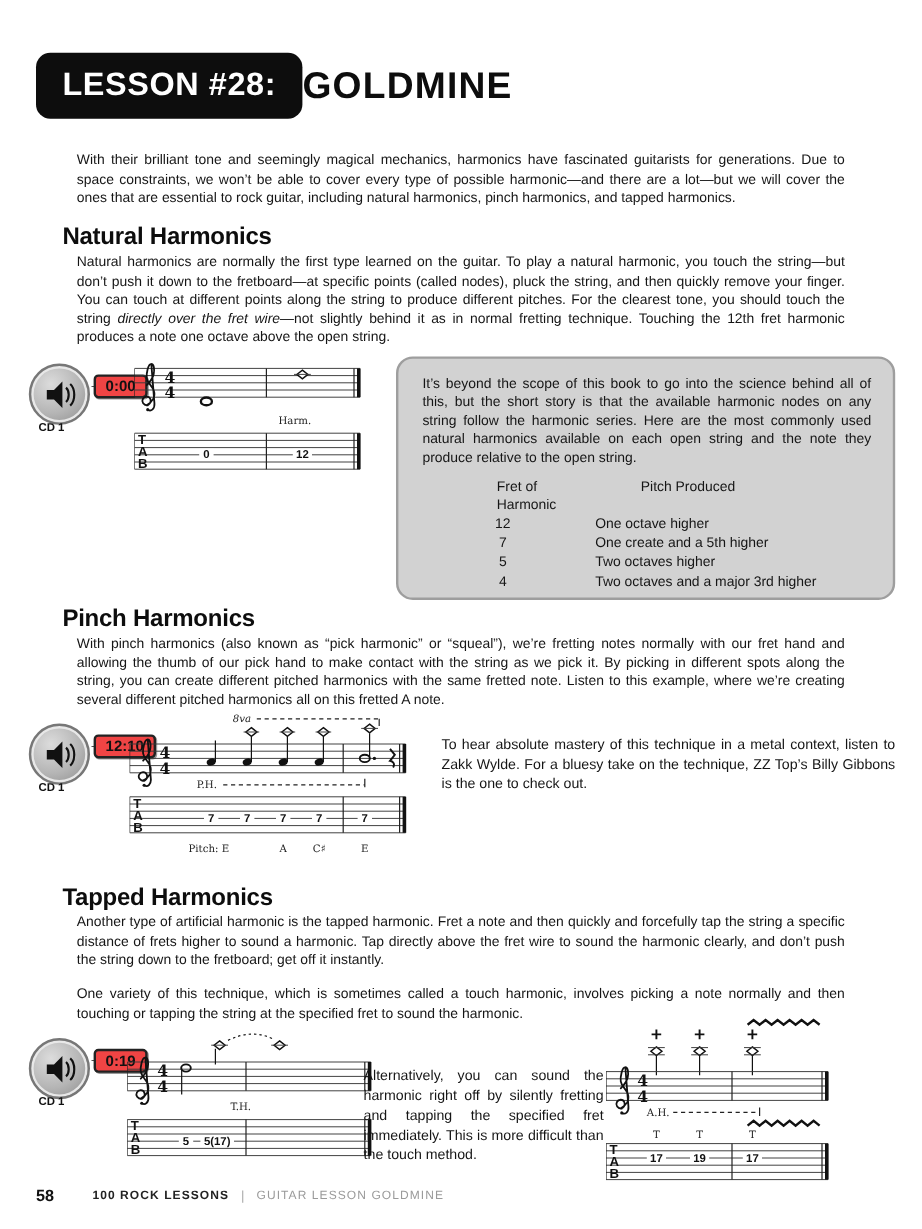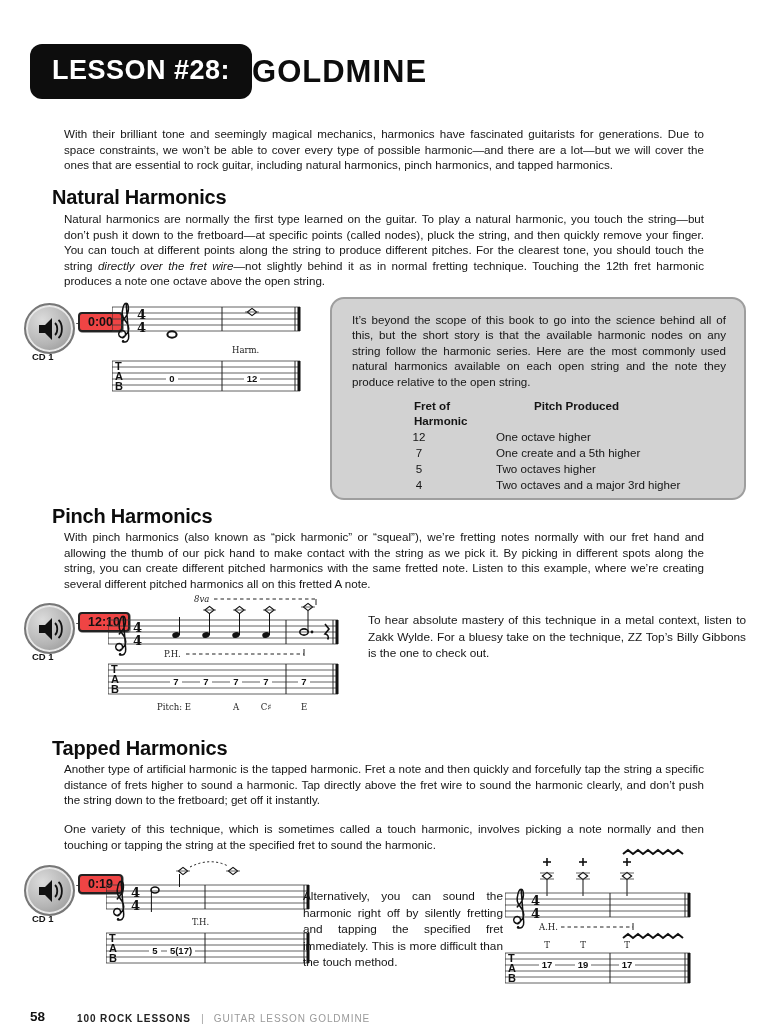--- a/index.html
+++ b/index.html
@@ -22,38 +22,38 @@
   .ab-track{position:absolute;left:52px;top:1px;font-size:9.5px;font-weight:normal;color:#111;white-space:nowrap;margin-top:21px;}
   .ab-time{position:absolute;left:54px;top:14px;background:#ef4444;border:2px solid #222;border-radius:4px;
         padding:1px 8px;font-size:12.5px;font-weight:bold;color:#111;box-shadow:1px 1px 0 #999;}
   .ab-cd{position:absolute;left:8px;top:53px;font-size:9.5px;font-weight:bold;color:#111;white-space:nowrap;}
   
   .infobox{position:absolute;left:330px;top:297px;width:416px;height:203px;background:#d2d2d2;
         border:2px solid #9e9e9e;border-radius:14px;box-sizing:border-box;padding:13px 18px 10px 20px;}
   .infobox p{margin:0;text-align:justify;font-size:11.6px;line-height:15.4px;color:#151515;}
   .ib-table{display:grid;grid-template-columns:120px 1fr;margin:9px 0 0 24px;row-gap:1px;
         font-size:11.6px;line-height:15px;color:#151515;}
-  .ib-h{font-weight:bold;padding-left:38px;}
+  .ib-h{font-weight:normal;padding-left:38px;}
   .ib-num{text-align:center;padding-right:34px;}
   
   .notation{position:absolute;}
   .notation line,.notation path{vector-effect:none;}
   .nlabel{font-family:"DejaVu Serif",serif;font-size:8.5px;fill:#222;}
   .nlabel-i{font-family:"DejaVu Serif",serif;font-size:8.5px;font-style:italic;fill:#222;}
   .meter{font-family:"DejaVu Serif",serif;font-size:13px;font-weight:bold;fill:#111;}
   .tabletter{font-family:"Liberation Sans",sans-serif;font-size:11px;font-weight:bold;fill:#111;}
   .fret{font-family:"Liberation Sans",sans-serif;font-size:9.5px;font-weight:bold;fill:#111;text-anchor:middle;}
   .staffline{stroke:#3a3a3a;stroke-width:.8;}
   .barline{stroke:#222;stroke-width:1;}
   .stem{stroke:#111;stroke-width:1;}
   .dash{stroke:#222;stroke-width:1;stroke-dasharray:3.5,3;fill:none;}
   
   .side-note{position:absolute;text-align:justify;font-size:11.8px;line-height:16.5px;color:#151515;margin:0;}
   
-  .footer{position:absolute;left:30px;top:989px;display:flex;align-items:flex-end;gap:10px;margin-top:20px;}
+  .footer{position:absolute;left:30px;top:989px;display:flex;align-items:center;gap:10px;}
   .footer-page{font-size:13.5px;font-weight:bold;color:#111;}
   .footer-book{font-size:10px;font-weight:bold;letter-spacing:.9px;color:#222;margin-left:22px;}
   .footer-sep{font-size:11px;color:#aaa;}
   .footer-series{font-size:10px;letter-spacing:.9px;color:#9a9a9a;}
   .defs-holder{position:absolute;width:0;height:0;overflow:hidden;}
 </style>
 </head>
 <body>
 
 <div class="page">

